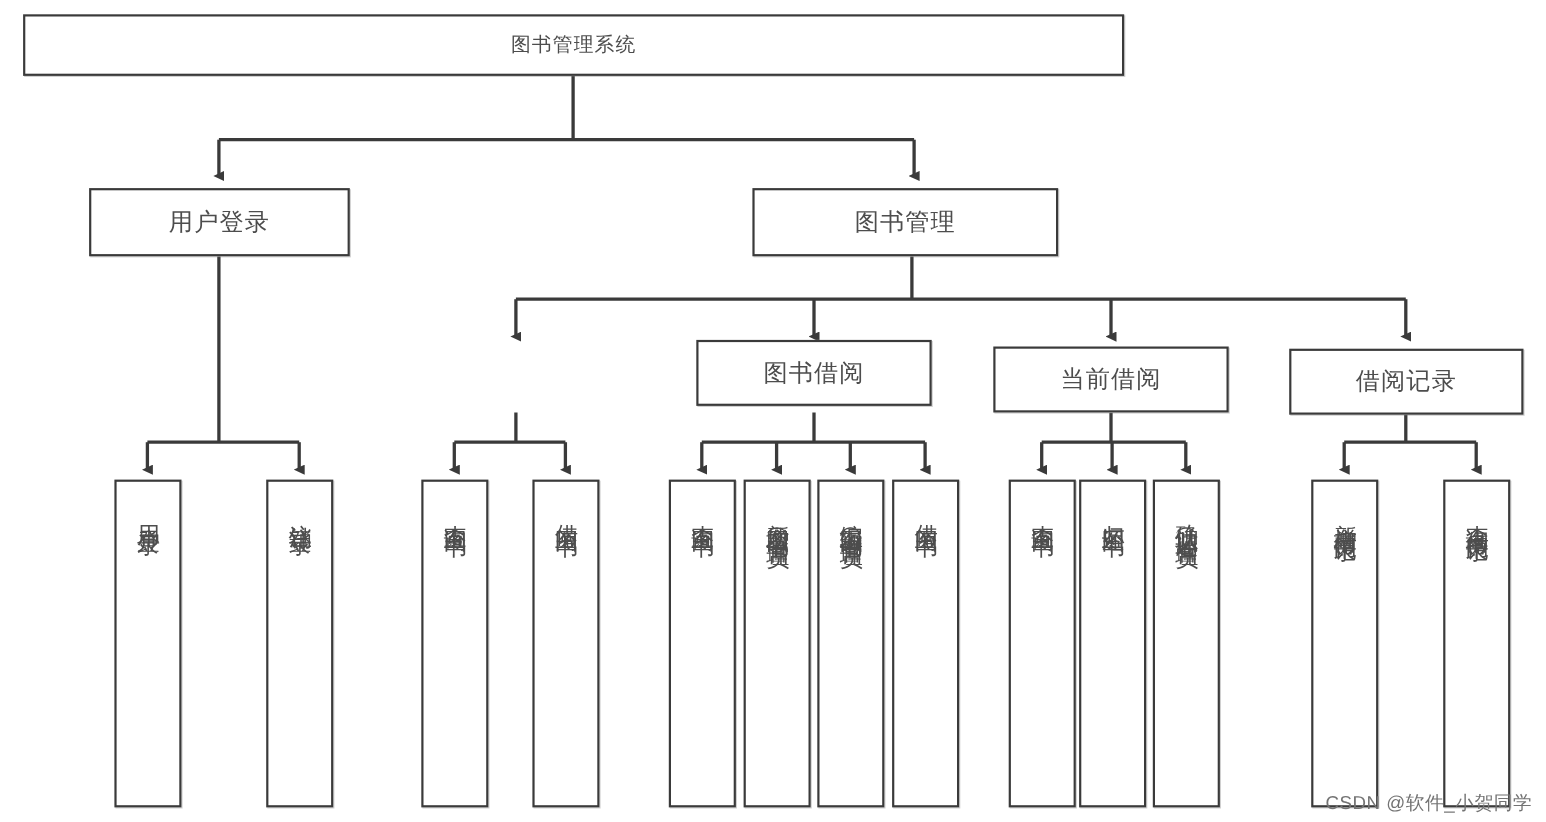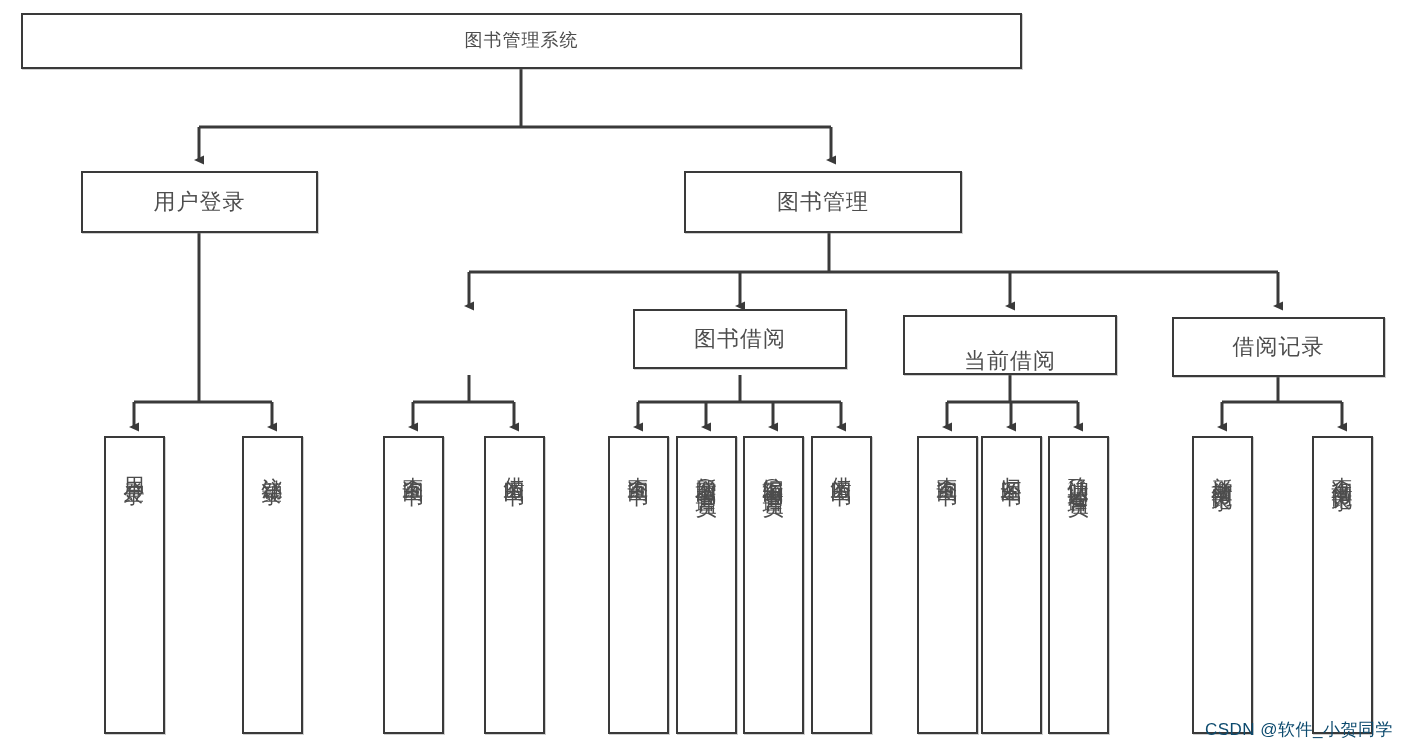--- a/index.html
+++ b/index.html
@@ -63,21 +63,21 @@
     letter-spacing: 3px;
     line-height: 1.0;
     max-height: 100%;
     margin-top: 12px;
   }
   .watermark {
     position: absolute;
     right: 12px;
     bottom: 6px;
     font-size: 17px;
-    color: #0c4a6e;
+    color: #737373;
     letter-spacing: 0.5px;
     white-space: nowrap;
     user-select: none;
   }
 </style>
 </head>
 <body>
 
 <div id="canvas">
 
@@ -141,21 +141,21 @@
 
   <div class="node horiz" style="left:684px; top:171px; width:278px; height:62px;">
     <span class="label">图书管理</span>
   </div>
 
 
   <div class="node horiz" style="left:633px; top:309px; width:214px; height:60px;">
     <span class="label">图书借阅</span>
   </div>
 
-  <div class="node horiz" style="left:903px; top:315px; width:214px; height:60px;align-items:flex-end;">
+  <div class="node horiz" style="left:903px; top:315px; width:214px; height:60px;">
     <span class="label">当前借阅</span>
   </div>
 
   <div class="node horiz" style="left:1172px; top:317px; width:213px; height:60px;">
     <span class="label">借阅记录</span>
   </div>
 
   <div class="node leaf" style="left:104px; top:436px; width:61px; height:298px;">
     <span class="label">用户登录</span>
   </div>

